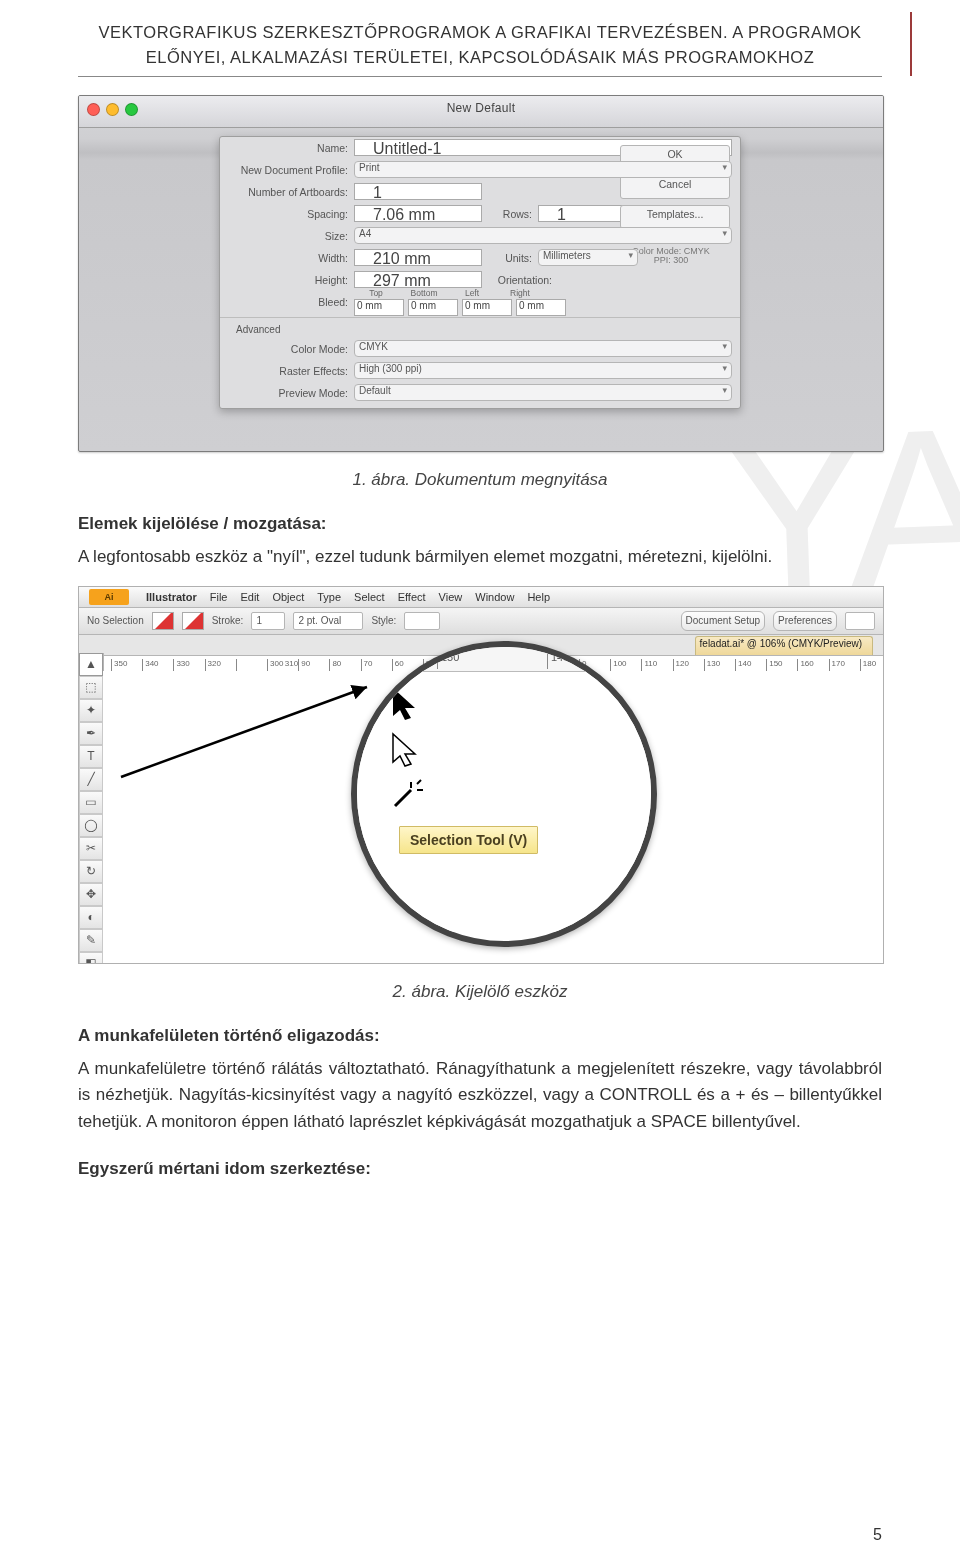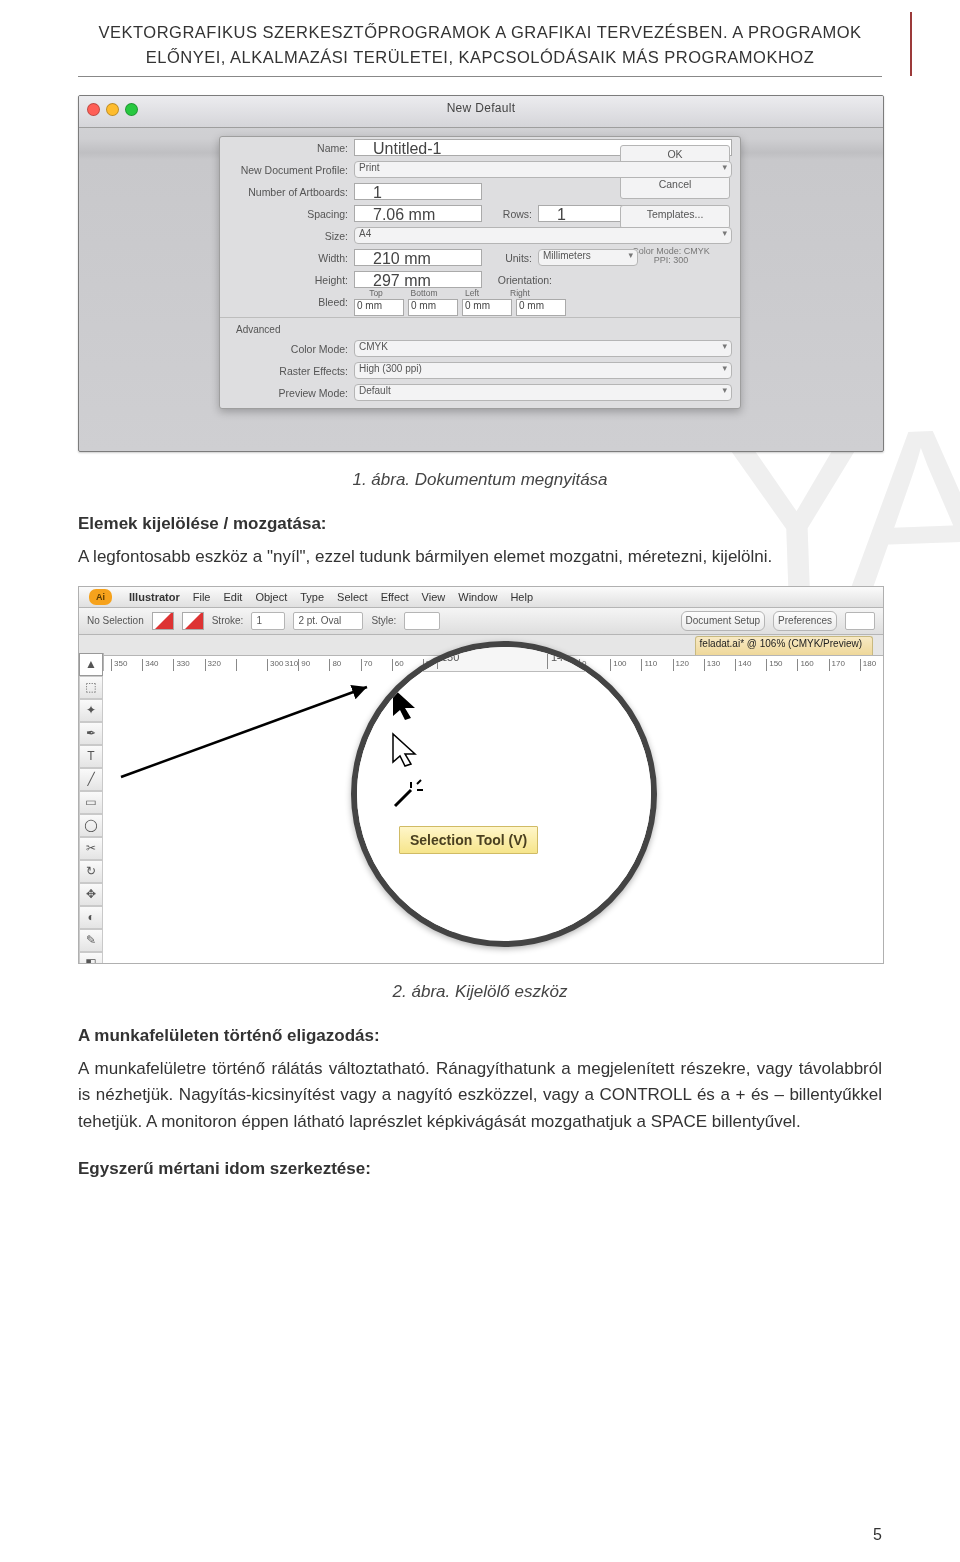--- a/index.html
+++ b/index.html
@@ -96,21 +96,21 @@
   .fig2 {
     margin: 8px auto 0 auto;
     width: 804px;
     height: 376px;
     border: 1px solid #b0b0b0;
     background: #e8e8e8;
     position: relative;
     overflow: hidden;
   }
   .menubar { height:20px; background:linear-gradient(#fbfbfb,#e0e0e0); border-bottom:1px solid #b5b5b5; display:flex; align-items:center; gap:13px; padding:0 10px; font-size:11px; color:#333;}
-  .menubar .ai { width:23px; height:16px; background:#f6a21c; border-radius:7px; font-size:9px; font-weight:bold; color:#5a3a00; text-align:center; line-height:16px; margin-right:4px;}
+  .menubar .ai { width:40px; height:16px; background:#f6a21c; border-radius:2px; font-size:9px; font-weight:bold; color:#5a3a00; text-align:center; line-height:16px; margin-right:4px;}
   .ctrlbar { height:26px; background:linear-gradient(#f5f5f5,#dedede); border-bottom:1px solid #b5b5b5; display:flex; align-items:center; gap:8px; padding:0 8px; font-size:10px; color:#555;}
   .ctrlbar .slot { height:16px; background:#fff; border:1px solid #b5b5b5; border-radius:2px; padding:0 4px; line-height:15px;}
   .ctrlbar .swatch { width:20px; height:16px; background:linear-gradient(135deg,#fff 48%, #d33 52%); border:1px solid #aaa;}
   .ctrlbar .btn { height:18px; padding:0 4px; background:linear-gradient(#fdfdfd,#eaeaea); border:1px solid #b5b5b5; border-radius:6px; line-height:17px;}
   .tabrow { height:20px; background:#e6e6e6; border-bottom:1px solid #b5b5b5; display:flex; align-items:flex-end; padding:0 8px; font-size:10px;}
   .tabrow .tab { height:17px; padding:1px 10px 0 4px; margin-right:2px; background:linear-gradient(#f7e9c4,#efd89a); border:1px solid #c8b980; border-bottom:none; border-radius:3px 3px 0 0;}
   .ruler-h { height:18px; background:#fff; border-bottom:1px solid #b5b5b5; margin-left:24px; position:relative; overflow:hidden; font-size:8px; color:#666;}
   .ruler-h span { position:absolute; top:3px; border-left:1px solid #888; height:14px; padding-left:2px;}
   .toolbox { position:absolute; left:0; top:66px; width:24px; background:#e9e9e9; border-right:1px solid #b5b5b5; bottom:0; display:flex; flex-direction:column;}
   .toolbox .t { width:22px; height:22px; border:1px solid #c9c9c9; margin:0; font-size:12px; text-align:center; line-height:21px; color:#555; background:linear-gradient(#fafafa,#e4e4e4);}

